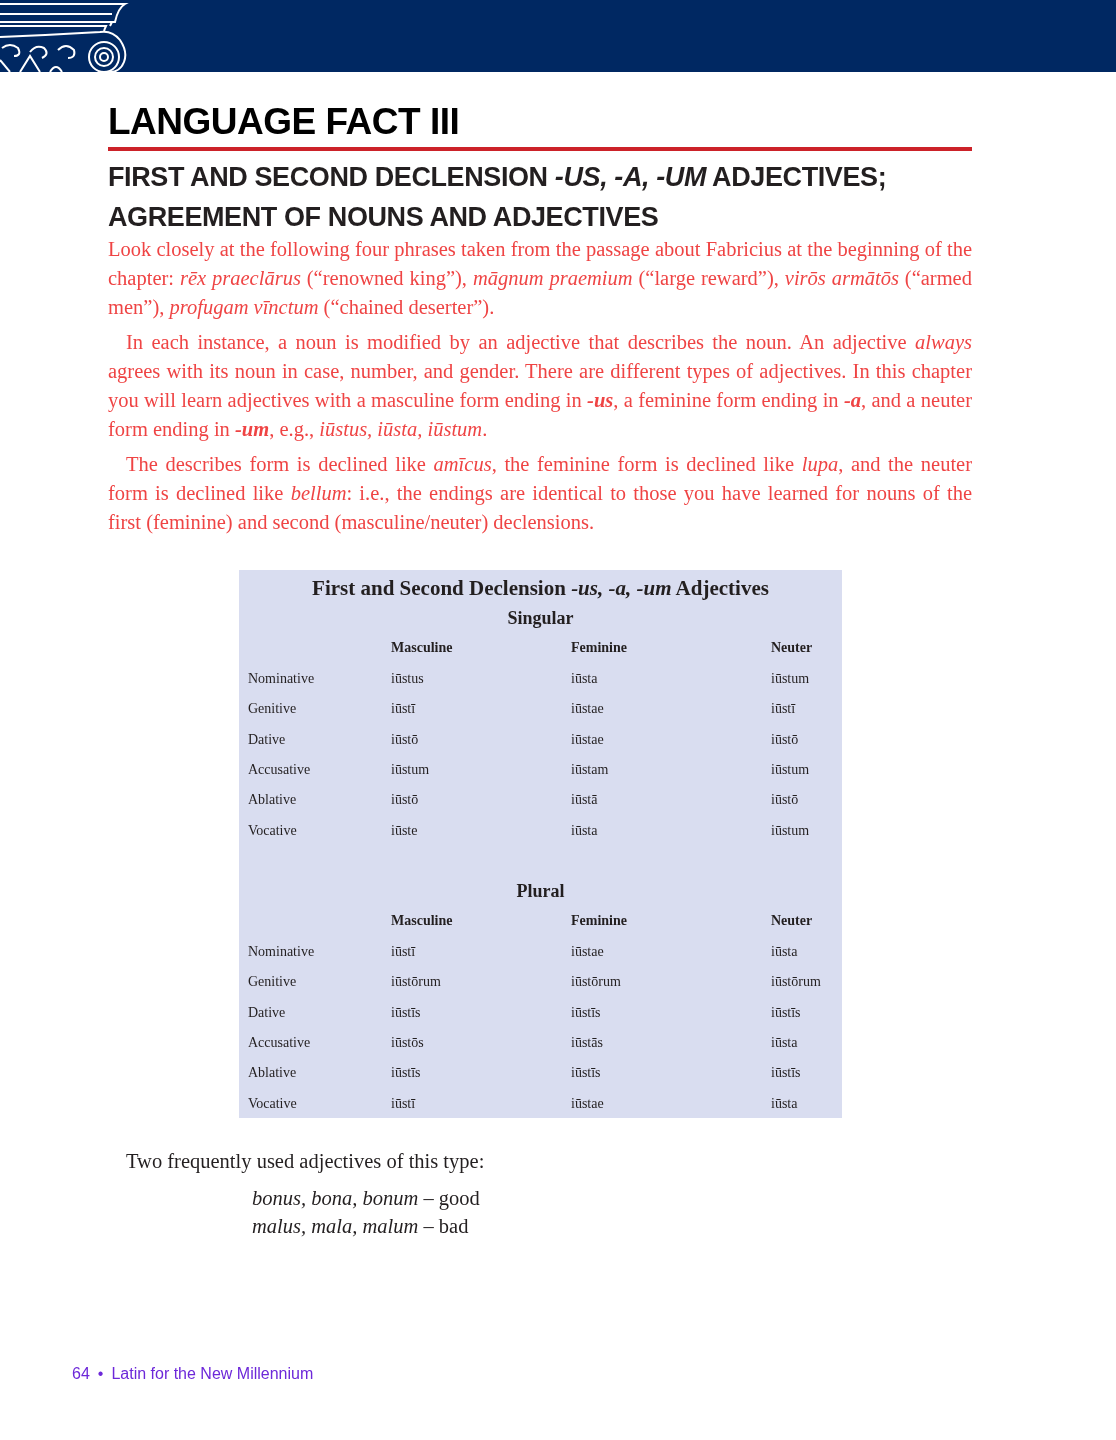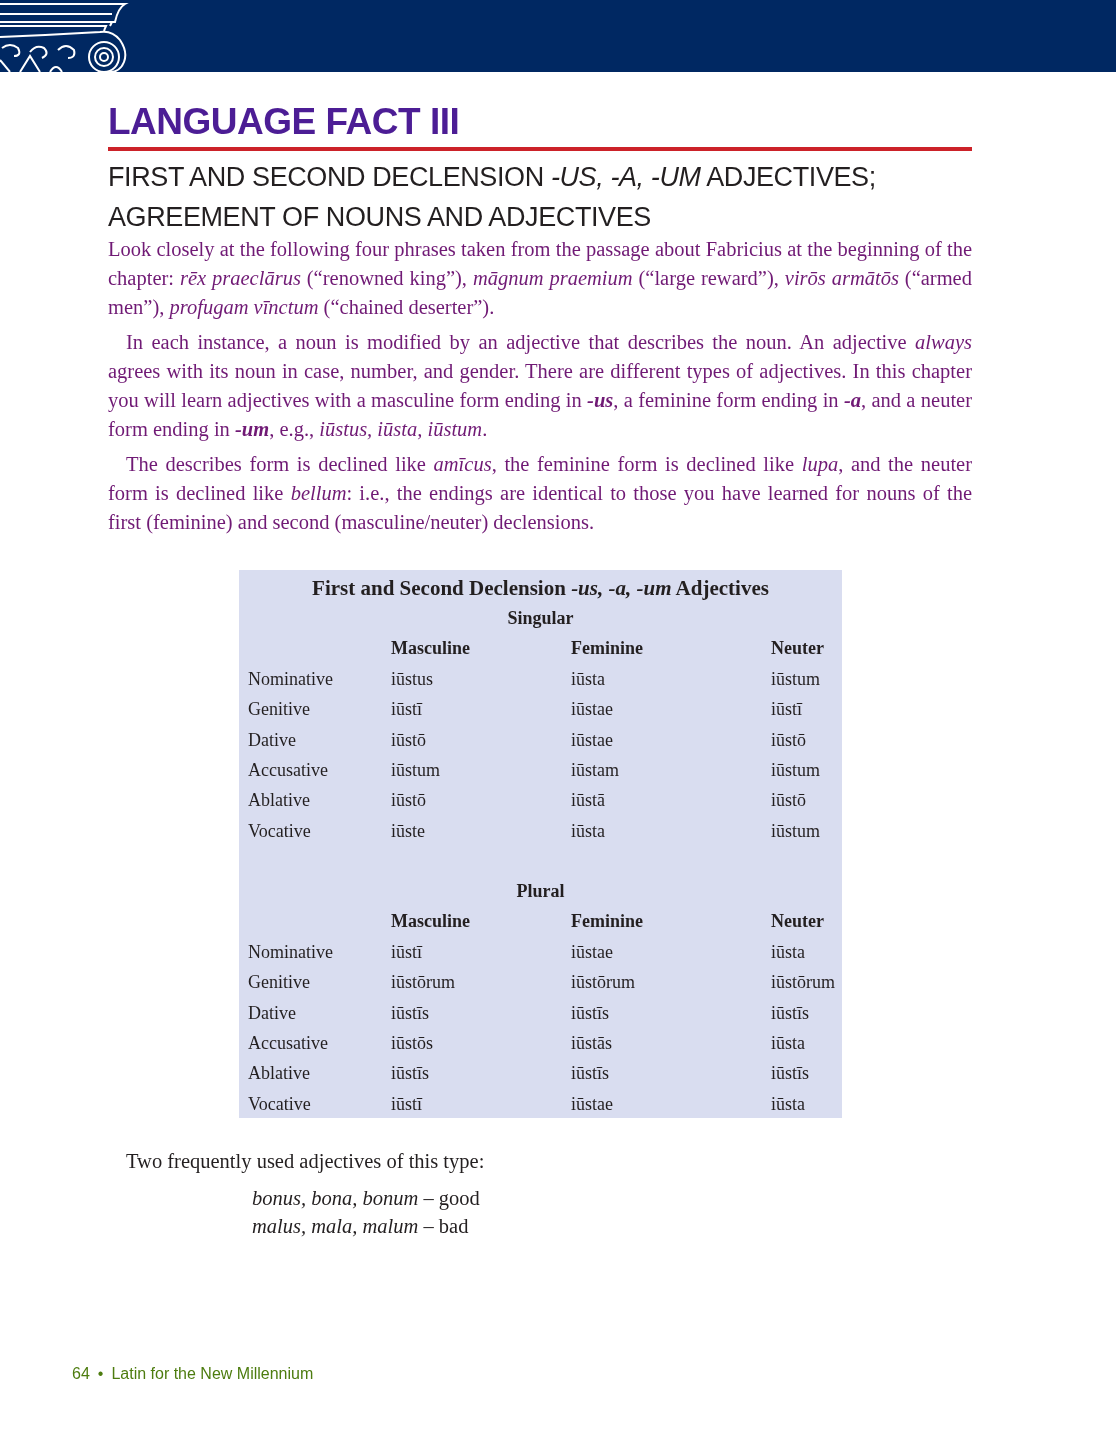--- a/index.html
+++ b/index.html
@@ -6,52 +6,52 @@
   body {
     width: 1116px; height: 1440px; background: #ffffff; position: relative; overflow: hidden;
     color: #231f20;
     font-family: "Liberation Serif", "DejaVu Serif", serif;
   }
   .topbar { position: absolute; left: 0; top: 0; width: 1116px; height: 72px; background: #002862; }
   .topbar svg { position: absolute; left: 0; top: 0; }
   .content { position: absolute; left: 108px; top: 100px; width: 864px; }
   .h1 {
     font-family: "Liberation Sans", "DejaVu Sans", sans-serif; font-weight: bold;
-    font-size: 37px; letter-spacing: -0.5px; line-height: 44px; margin: 0; color: #4c1d95;
+    font-size: 37px; letter-spacing: -0.5px; line-height: 44px; margin: 0; color: #000000;
   }
   .rule { height: 4px; background: #cc2229; margin-top: 3px; }
   .h2 {
-    font-family: "Liberation Sans", "DejaVu Sans", sans-serif; font-weight: normal;
+    font-family: "Liberation Sans", "DejaVu Sans", sans-serif; font-weight: bold;
     font-size: 27px; letter-spacing: -0.4px; line-height: 40px; margin: 6px 0 0 0; color: #231f20;
   }
   .h2 i { font-style: italic; }
   p.body {
-    margin: 0; font-size: 20.5px; line-height: 29px; text-align: justify; color: #701a75;
+    margin: 0; font-size: 20.5px; line-height: 29px; text-align: justify; color: #ef4444;
   }
   p.indent { text-indent: 18px; margin-top: 6px; }
   .table-wrap {
     position: absolute; left: 239px; top: 570px; width: 603px; height: 548px; background: #d9ddf0;
   }
   .tbl-title {
     position: absolute; left: 0; top: 4px; width: 603px; text-align: center;
     font-weight: bold; font-size: 21px; line-height: 28px;
   }
   .sec-title { position: absolute; left: 0; width: 603px; text-align: center; font-weight: bold; font-size: 18px; line-height: 24px; }
-  .row { position: absolute; left: 0; width: 603px; height: 30px; font-size: 18px; line-height: 24px; }
+  .row { position: absolute; left: 0; width: 603px; height: 30px; font-size: 14px; line-height: 24px; }
   .row span { position: absolute; top: 0; }
   .c0 { left: 9px; }
   .c1 { left: 152px; }
   .c2 { left: 332px; }
   .c3 { left: 532px; }
   .hdr span { font-weight: bold; }
   .after { position: absolute; left: 126px; top: 1147px; font-size: 20.5px; line-height: 29px; }
   .ex { position: absolute; left: 252px; font-size: 20.5px; line-height: 29px; }
   .footer {
     position: absolute; left: 72px; top: 1365px; font-family: "Liberation Sans", "DejaVu Sans", sans-serif;
-    font-size: 16px; color: #4d7c0f;
+    font-size: 16px; color: #6d28d9;
   }
   .footer .dot { margin: 0 8px; }
 </style>
 </head>
 <body>
 
 <div class="topbar">
   <svg width="130" height="72" viewBox="0 0 130 72">
     <g fill="none" stroke="#ffffff" stroke-width="2">
       <path d="M0 4 L125 4 Q118 8 115 22 L112 22"></path>

